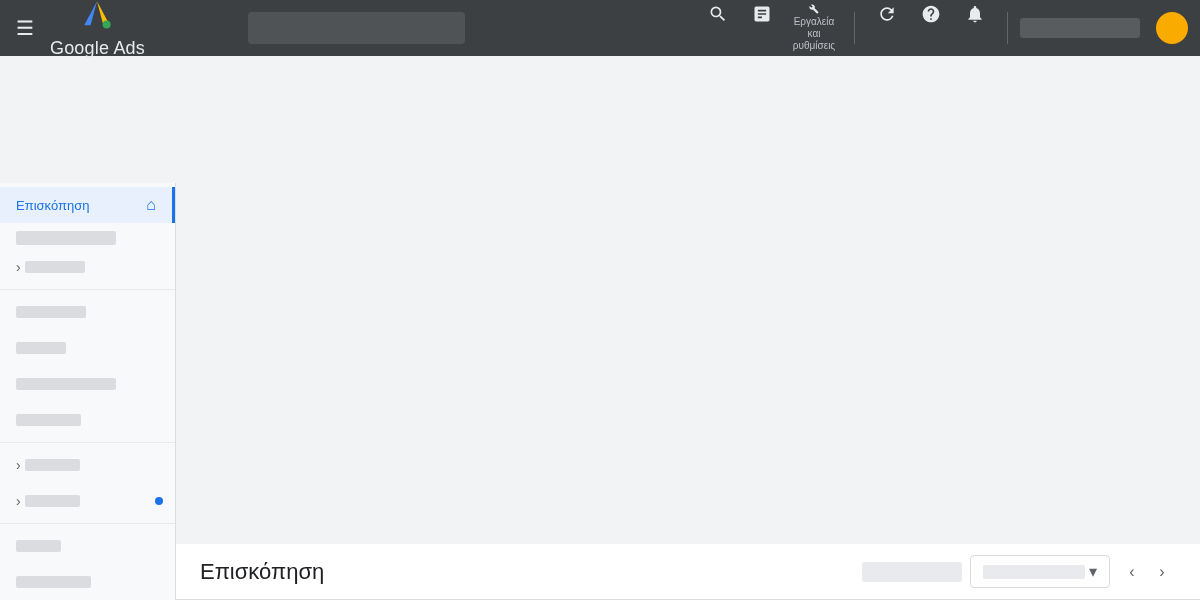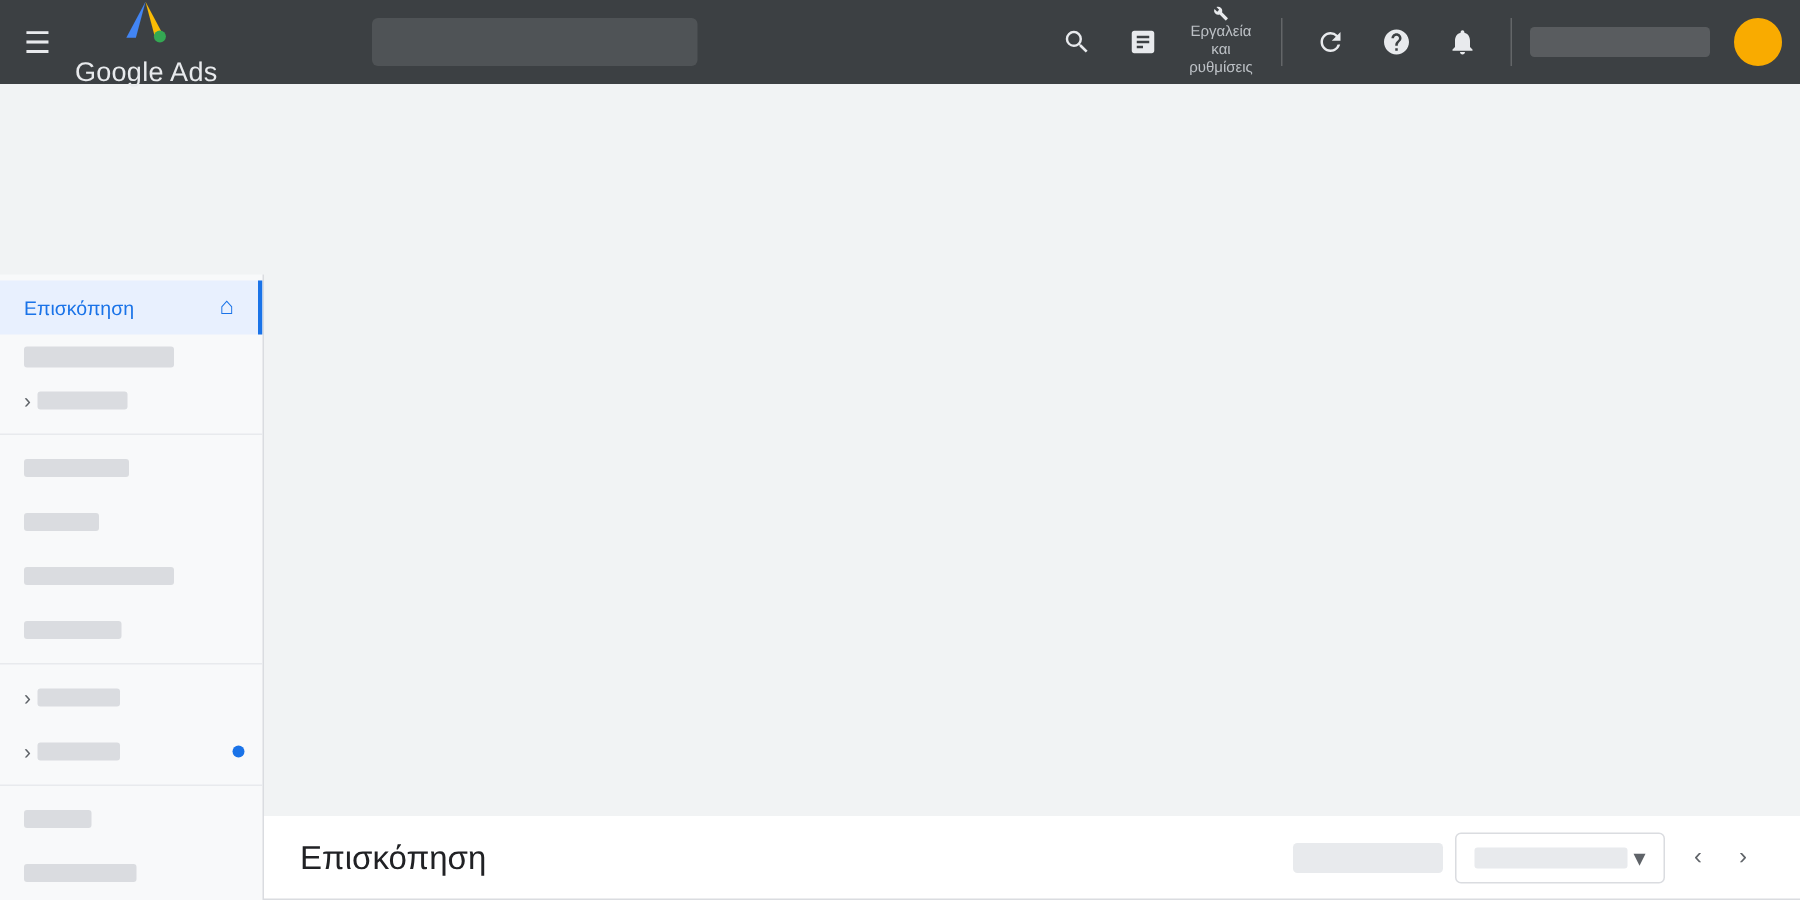--- a/index.html
+++ b/index.html
@@ -54,21 +54,20 @@
     .header-spacer { flex: 1; }
     .header-right {
       display: flex;
       align-items: center;
       gap: 4px;
     }
     .header-icon-btn {
       display: flex;
       flex-direction: column;
       align-items: center;
-      justify-content: center;
       width: 40px;
       height: 48px;
       cursor: pointer;
       color: #e8eaed;
       font-size: 18px;
       border-radius: 4px;
     }
     .header-icon-label {
       font-size: 10px;
       color: #bdc1c6;

